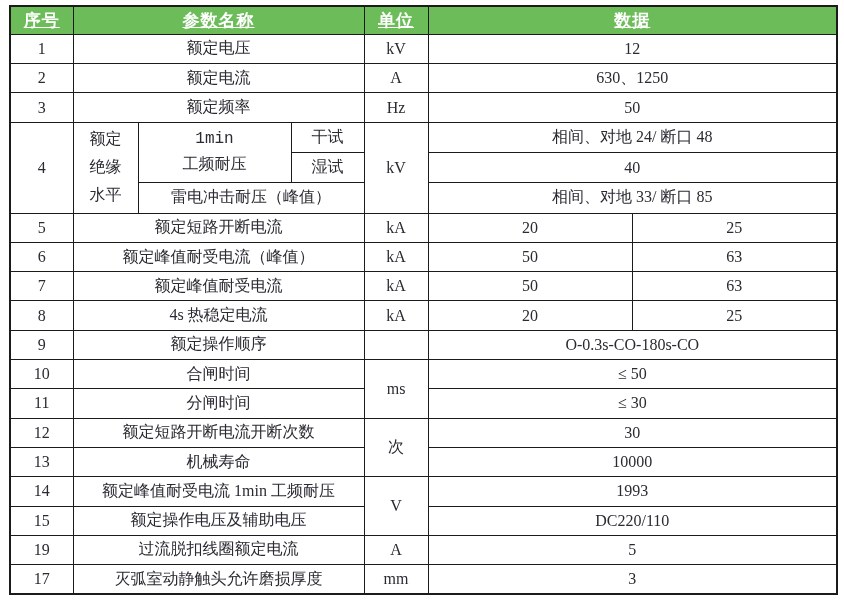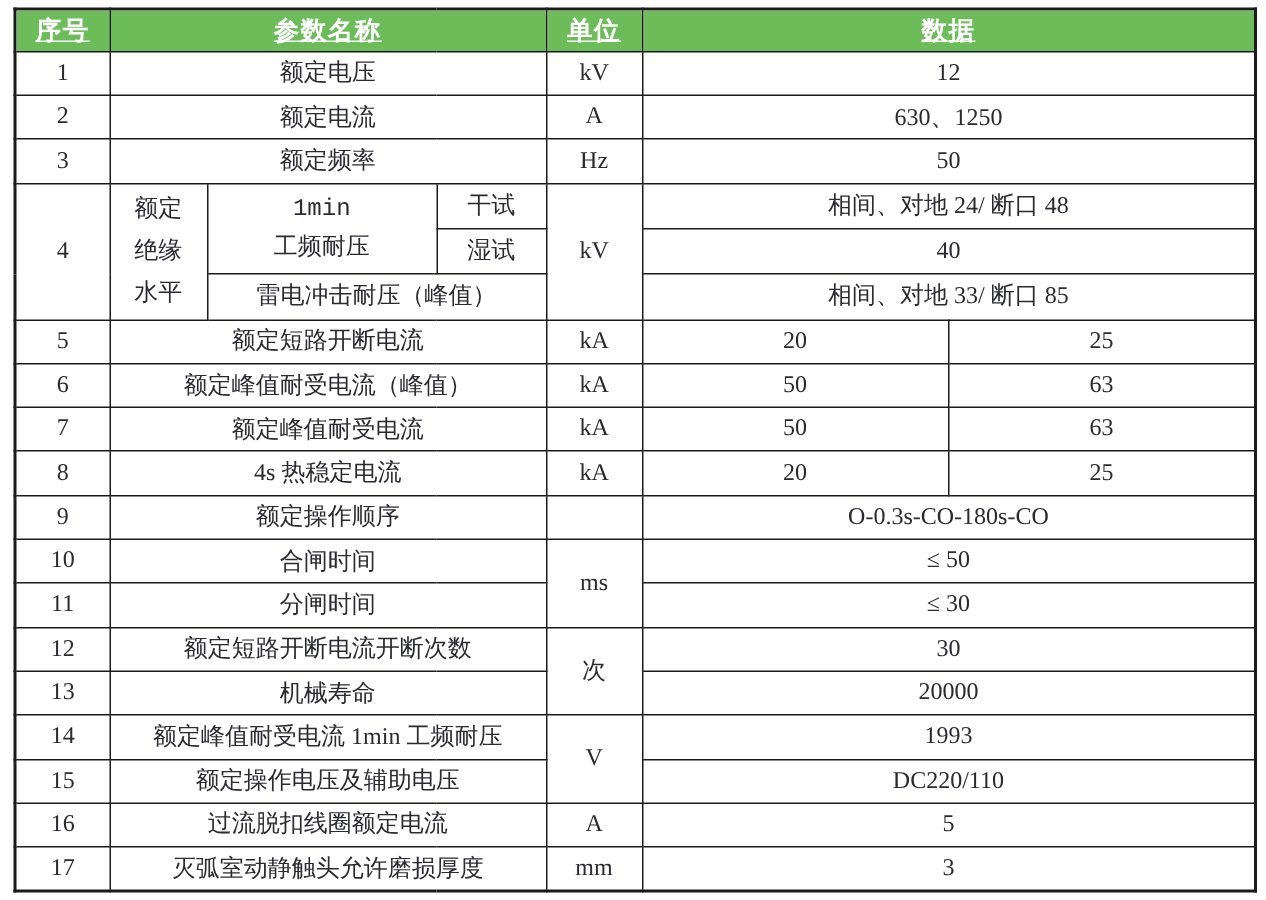--- a/index.html
+++ b/index.html
@@ -162,37 +162,37 @@
 
   <tr class="h29">
     <td>12</td>
     <td colspan="3">额定短路开断电流开断次数</td>
     <td rowspan="2">次</td>
     <td colspan="2">30</td>
   </tr>
   <tr class="h29">
     <td>13</td>
     <td colspan="3">机械寿命</td>
-    <td colspan="2">20000</td>
+    <td colspan="2">10000</td>
   </tr>
 
   <tr class="h29">
     <td>14</td>
     <td colspan="3">额定峰值耐受电流 1min 工频耐压</td>
     <td rowspan="2">V</td>
     <td colspan="2">1993</td>
   </tr>
   <tr class="h29">
     <td>15</td>
     <td colspan="3">额定操作电压及辅助电压</td>
     <td colspan="2">DC220/110</td>
   </tr>
 
   <tr class="h29">
-    <td>16</td>
+    <td>19</td>
     <td colspan="3">过流脱扣线圈额定电流</td>
     <td>A</td>
     <td colspan="2">5</td>
   </tr>
   <tr class="h29">
     <td>17</td>
     <td colspan="3">灭弧室动静触头允许磨损厚度</td>
     <td>mm</td>
     <td colspan="2">3</td>
   </tr>

